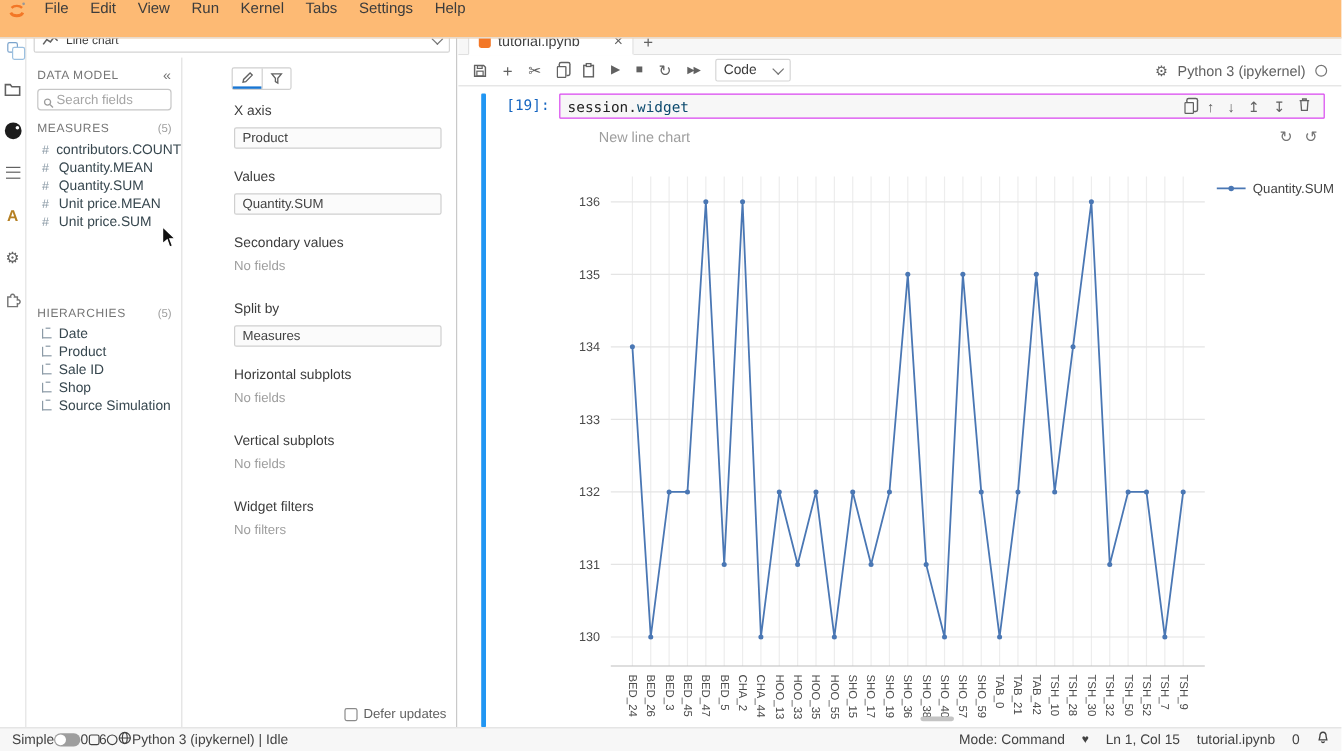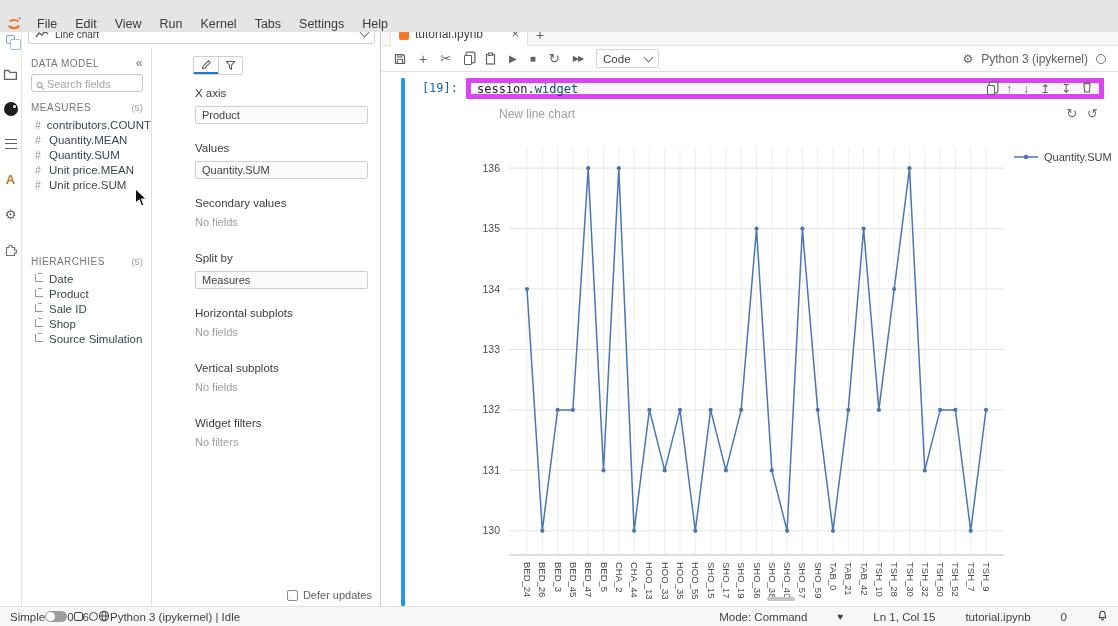--- a/index.html
+++ b/index.html
@@ -3,22 +3,22 @@
 <meta charset="utf-8">
 <style>
   * { box-sizing: border-box; }
   html,body { margin:0; padding:0; }
   body {
     width:1118px; height:626px; position:relative; overflow:hidden;
     font-family:"Liberation Sans","DejaVu Sans",sans-serif;
     font-size:12px; color:#424242; background:#fff;
   }
   
-  .menubar { position:absolute; top:0; left:0; right:0; height:32px; background:#e5e5e5;
-    border-bottom:1px solid #e3e3e3; display:flex; align-items:flex-end; z-index:6; }
+  .menubar { position:absolute; top:0; left:0; right:0; height:32px; background:#fdba74;
+    border-bottom:1px solid #e3e3e3; display:flex; align-items:flex-start; z-index:6; }
   .logo { width:18px; height:16px; margin:0 4px 0 6px; display:flex; align-items:center; }
   .menu-item { padding:0 9px; font-size:12.5px; color:#3c3c3c; cursor:default; }
   
   .iconstrip { position:absolute; top:20px; left:0; bottom:20px; width:22px; background:#fff;
     border-right:1px solid #e3e3e3; display:flex; flex-direction:column; align-items:center;
     padding-top:10px; gap:17px; z-index:5; }
   .strip-icon { width:18px; height:18px; display:flex; align-items:center; justify-content:center; color:#616161; }
   .atoti-a { font-weight:bold; font-size:13px; color:#b58024; }
   .black-dot { width:14px; height:14px; border-radius:50%; background:#1d1d1d; position:relative; }
   .black-dot::after { content:""; position:absolute; right:2px; top:3px; width:3px; height:3px; border-radius:50%; background:#fff; }
@@ -82,21 +82,21 @@
   .ff { font-size:8px; letter-spacing:-1px; }
   .code-select { display:flex; align-items:center; gap:14px; border:1px solid #d6d6d6; border-radius:2px;
     height:19px; padding:0 6px; font-size:11.5px; color:#3c3c3c; }
   .tb-right { margin-left:auto; display:flex; align-items:center; gap:8px; }
   .kernel-circle { width:10px; height:10px; border:1.5px solid #757575; border-radius:50%; }
   .nb-content { position:absolute; top:53px; left:0; right:0; bottom:0; background:#fff; overflow:hidden; }
   .cell-bar { position:absolute; left:19px; top:5px; width:4px; height:528px; background:#2196f3; border-radius:1px; }
   .prompt { position:absolute; left:24px; top:8px; width:52px; text-align:right;
     font-family:"DejaVu Sans Mono","Liberation Mono",monospace; font-size:12px; color:#1565c0; }
   .code-box { position:absolute; left:84px; top:5px; right:14px; height:21px; background:#f7f7f7;
-    border:5px solid #d946ef; border-radius:1px; display:flex; align-items:center; padding-left:6px;
+    border:1px solid #d946ef; border-radius:1px; display:flex; align-items:center; padding-left:6px;
     font-family:"DejaVu Sans Mono","Liberation Mono",monospace; font-size:12px; color:#212121; }
   .code-attr { color:#0c4a6e; }
   .cell-tools { position:absolute; top:8px; right:26px; display:flex; gap:11px; align-items:center;
     color:#616161; font-size:12px; z-index:3; }
   .i-copy { width:8px; height:10px; border:1.2px solid #616161; border-radius:1px; box-shadow:2.5px -2.5px 0 -0.2px #fff, 2.5px -2.5px 0 1px #616161; margin-top:2px; }
   .out-title { position:absolute; left:117px; top:34px; font-size:12px; color:#9e9e9e; }
   .out-refresh { position:absolute; top:33px; right:20px; display:flex; gap:10px; color:#757575; font-size:13px; }
   .chart-wrap { position:absolute; left:72px; top:46px; }
   .hscroll-thumb { position:absolute; left:385px; top:524px; width:28px; height:4px; background:#c4c4c4; border-radius:2px; }
   
@@ -483,21 +483,21 @@
     <span class="ci-ic"></span>
     <span>
       <svg width="12" height="12" viewBox="0 0 12 12">
           <circle cx="6" cy="6" r="4.6" fill="none" stroke="#424242" stroke-width="1.1"></circle>
           <ellipse cx="6" cy="6" rx="2" ry="4.6" fill="none" stroke="#424242" stroke-width="1"></ellipse>
           <line x1="1.4" y1="6" x2="10.6" y2="6" stroke="#424242" stroke-width="1"></line>
         </svg>
     </span>
     <span>Python 3 (ipykernel) | Idle</span>
   </div>
-  <div class="sb-group" style="gap:30px;">
+  <div class="sb-group" style="gap:14px;">
     <span>Mode: Command</span>
     <span style="font-size:10px;">♥</span>
     <span>Ln 1, Col 15</span>
     <span>tutorial.ipynb</span>
     <span>0</span>
     <span>
       <svg width="11" height="12" viewBox="0 0 11 12">
           <path d="M5.5 1.2 C3.4 1.2 2.9 3 2.9 4.8 L2.3 7.6 H8.7 L8.1 4.8 C8.1 3 7.6 1.2 5.5 1.2 Z" fill="none" stroke="#424242" stroke-width="1.1"></path>
           <path d="M4.4 8.8 a1.1 1.1 0 0 0 2.2 0" fill="none" stroke="#424242" stroke-width="1.1"></path>
         </svg>

